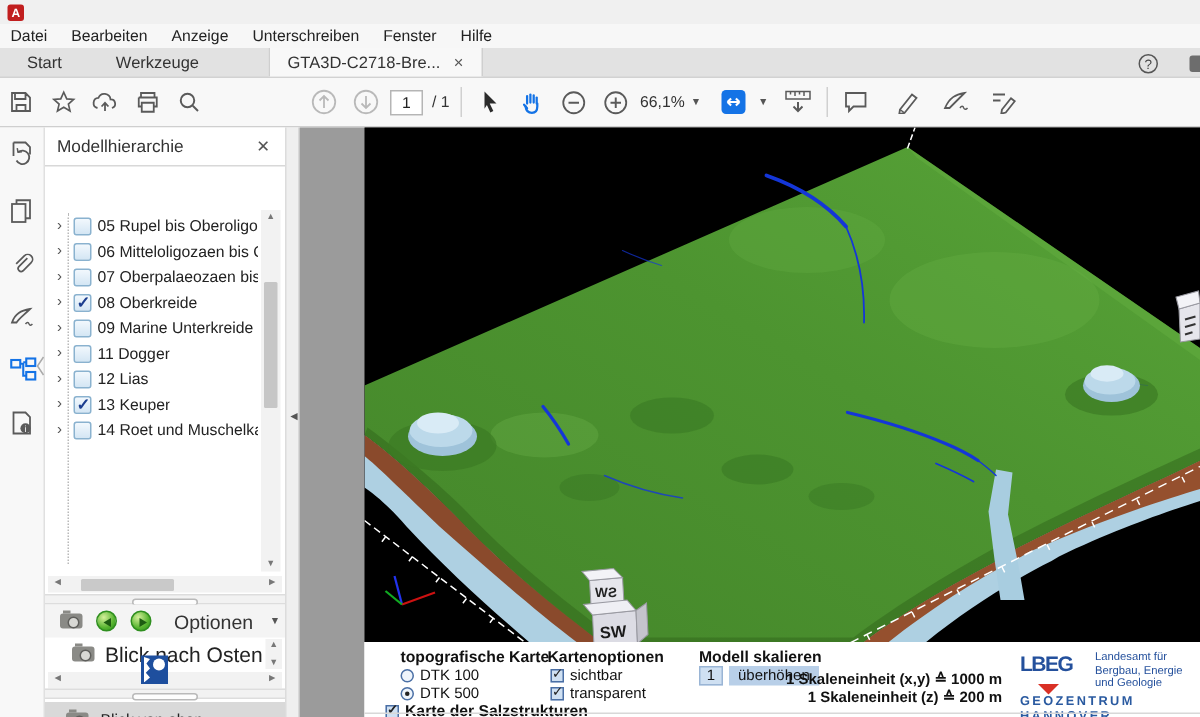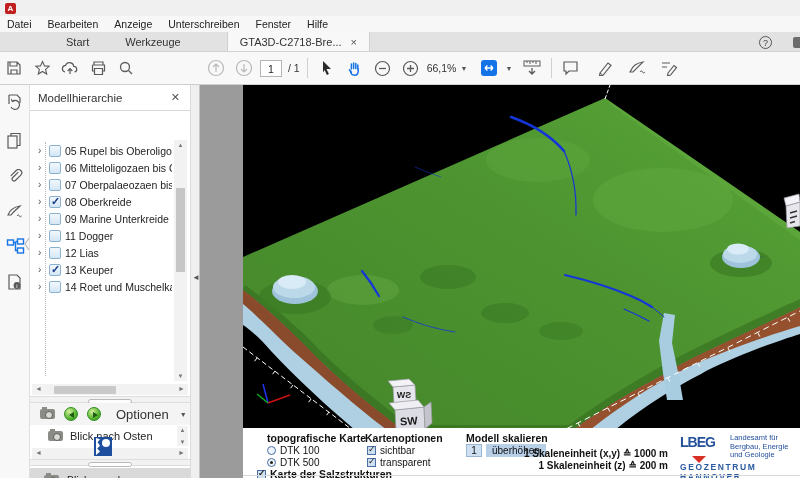--- a/index.html
+++ b/index.html
@@ -7,21 +7,21 @@
     font-family:"Liberation Sans", sans-serif; font-size:11px; color:#333; background:#fff; }
 
   
   #titlebar { position:absolute; left:0; top:0; width:800px; height:16px; background:#f0f0f0;
     display:flex; align-items:center; gap:5px; padding-left:5px; font-size:10.5px; color:#1a1a1a; }
   #pdf-badge { width:11px; height:11px; background:#c11e1e; color:#fff; font-size:8px; font-weight:bold;
     display:flex; align-items:center; justify-content:center; border-radius:2px; }
   #menubar { position:absolute; left:0; top:16px; width:800px; height:16px; background:#f7f7f7;
     display:flex; align-items:center; gap:16px; padding-left:7px; font-size:10.5px; color:#222; }
   #tabbar { position:absolute; left:0; top:32px; width:800px; height:20px; background:#e2e2e2;
-    border-bottom:1px solid #d2d2d2; display:flex; align-items:stretch; font-size:11px;padding-left:48px; }
+    border-bottom:1px solid #d2d2d2; display:flex; align-items:stretch; font-size:11px; }
   .tab { display:flex; align-items:center; padding:0 18px; color:#333; }
   .tab.doc { background:#f8f8f8; border-left:1px solid #cfcfcf; border-right:1px solid #cfcfcf;
     margin-left:28px; gap:9px; padding:0 12px;text-align:center; }
   .tab-close { color:#555; font-size:11px; cursor:default; }
   #help-circle { position:absolute; right:28px; top:36px; width:13px; height:13px; border:1px solid #555;
     border-radius:50%; font-size:9px; color:#444; text-align:center; line-height:12px; }
   #bell-sliver { position:absolute; right:0px; top:37px; width:7px; height:11px; background:#6d6d6d;
     border-radius:2px 0 0 2px; }
 
   
@@ -78,21 +78,21 @@
     background:radial-gradient(circle at 35% 30%, #d4f09a, #57b430 60%, #2f8f1f); position:relative; }
   .greenbtn::after { content:""; position:absolute; top:4px; border-top:3px solid transparent; border-bottom:3px solid transparent; }
   .greenbtn.left::after { left:4px; border-right:5px solid #1d5c12; }
   .greenbtn.right::after { left:5px; border-left:5px solid #1d5c12; }
   #options-label { font-size:13px; color:#333; margin-left:6px; }
   .cam { width:15px; height:10px; background:#8a8a86; border-radius:2px; position:relative; }
   .cam::before { content:""; position:absolute; left:4.5px; top:2px; width:6px; height:6px; border-radius:50%;
     background:#d8d8d4; border:1px solid #5f5f5c; }
   .cam::after { content:""; position:absolute; left:2px; top:-2px; width:5px; height:2px; background:#8a8a86; }
   #view-row { position:absolute; left:0; top:342px; width:160px; height:18px; display:flex; align-items:center;
-    gap:7px; padding-left:18px; font-size:11px; color:#222; }
+    gap:7px; padding-left:18px; font-size:14px; color:#222; }
   #bottom-view-row { position:absolute; left:0; top:383px; width:160px; height:24px; background:#d9d9d9;
     display:flex; align-items:center; gap:8px; padding-left:14px; font-size:10.5px; color:#222; }
   #thumb-logo { position:absolute; left:64px; top:352px; width:18px; height:19px; background:#1e4f9e; }
   #thumb-logo::before { content:""; position:absolute; right:2px; top:2px; width:8px; height:8px; border-radius:50%; background:#fff; }
   #thumb-logo::after { content:""; position:absolute; left:2px; top:1px; width:4px; height:17px; background:#fff;
     clip-path:polygon(0 0,100% 8%,40% 25%,100% 45%,30% 62%,100% 80%,0 100%); }
 
   #splitter { position:absolute; left:190px; top:85px; width:10px; height:393px; background:#efefef;
     border-left:1px solid #dcdcdc; border-right:1px solid #c4c4c4; }
   #collapse-arrow { position:absolute; left:1px; top:188px; font-size:8px; color:#555; }

